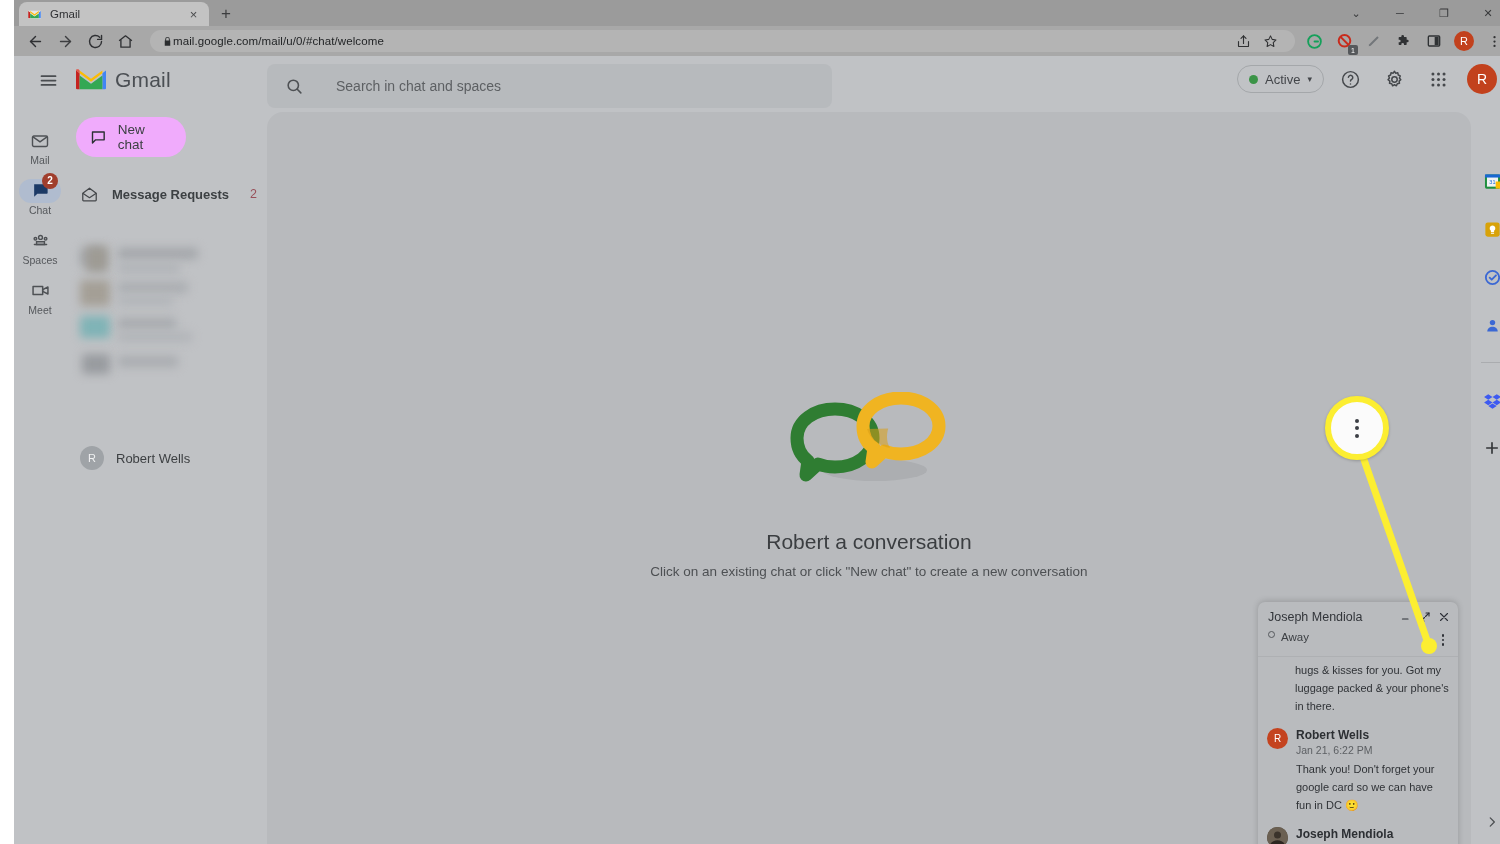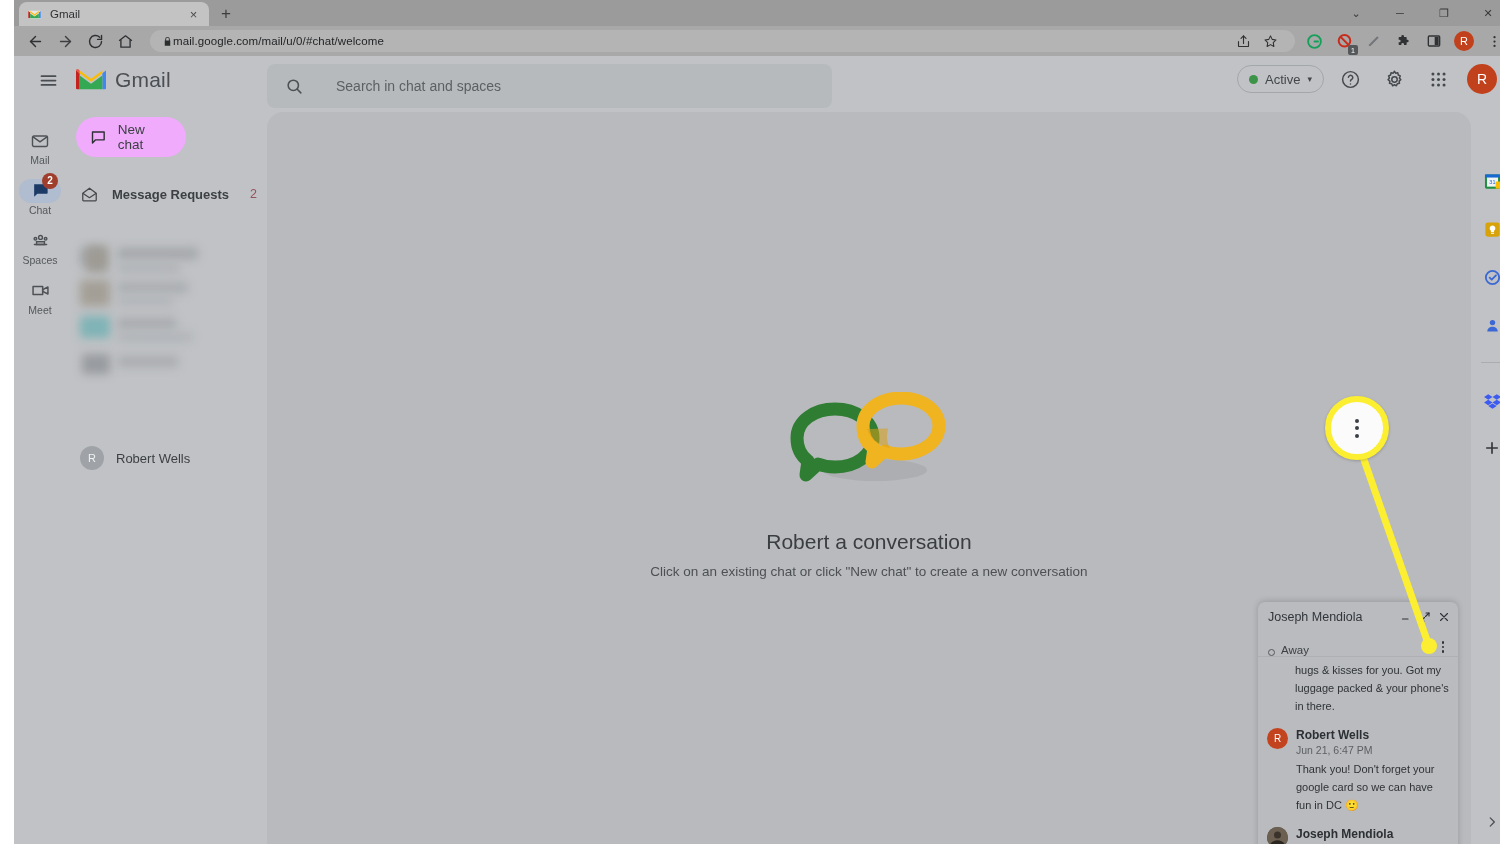--- a/index.html
+++ b/index.html
@@ -121,21 +121,21 @@
   .side-ico { width: 22px; height: 22px; display: flex; align-items: center; justify-content: center; }
   .side-div { width: 22px; height: 1px; background: #aaacaf; }
   .side-expand { position: absolute; right: 10px; bottom: 10px; width: 24px; height: 24px; display: flex; align-items: center; justify-content: center; color: #4b4e51; }
 
   
   .popup { position: absolute; left: 1244px; top: 546px; width: 200px; height: 298px; background: #b9bbbe; box-shadow: 0 -1px 6px rgba(0,0,0,.18); border-radius: 7px 7px 0 0; }
   .popup-header { position: relative; height: 29px; display: flex; align-items: center; padding: 0 7px 0 10px; }
   .popup-title { font-size: 12.5px; color: #32353a; font-weight: 400; }
   .popup-hdr-btns { margin-left: auto; display: flex; align-items: center; gap: 4px; }
   .phb { width: 15px; height: 15px; display: flex; align-items: center; justify-content: center; color: #2d3037; }
-  .popup-status { position: relative; height: 26px; display: flex; align-items: flex-end; padding: 0 7px 0 10px; border-bottom: 1px solid #aeb0b3; }
+  .popup-status { position: relative; height: 26px; display: flex; align-items: flex-start; padding: 0 7px 0 10px; border-bottom: 1px solid #aeb0b3; }
   .status-text { font-size: 11.5px; color: #3d4044; }
   .status-ring { width: 7px; height: 7px; border-radius: 50%; border: 1.3px solid #56595d; margin-right: 6px; }
   .kebab { margin-left: auto; width: 16px; height: 18px; display: flex; flex-direction: column; align-items: center; justify-content: center; gap: 2px; }
   .kebab i { width: 2.6px; height: 2.6px; border-radius: 50%; background: #2e3136; display: block; }
   .popup-body { position: relative; height: 208px; overflow: hidden; padding: 0 9px; }
   .msg-text { font-size: 11px; line-height: 18px; color: #2f3236; }
   .msg-cut { padding-top: 4px; padding-left: 28px; }
   .msg-block { display: flex; gap: 8px; margin-top: 13px; }
   .msg-av { width: 21px; height: 21px; border-radius: 50%; flex: 0 0 21px; display: flex; align-items: center; justify-content: center; font-size: 10px; color: #fff; }
   .msg-av-r { background: #c4431f; }
@@ -513,21 +513,21 @@
 
       <div class="popup-body">
         <div class="msg-cut">
           <div class="msg-text">hugs &amp; kisses for you. Got my luggage packed &amp; your phone's in there.</div>
         </div>
 
         <div class="msg-block">
           <span class="msg-av msg-av-r">R</span>
           <div style="flex:1">
             <div class="msg-name">Robert Wells</div>
-            <div class="msg-time">Jun 21, 6:47 PM</div>
+            <div class="msg-time">Jan 21, 6:22 PM</div>
           </div>
         </div>
         <div class="msg-body">
           <div class="msg-text">Thank you! Don't forget your google card so we can have fun in DC 🙂</div>
         </div>
 
         <div class="msg-block">
           <span class="msg-av msg-av-j">
             <svg width="21" height="21" viewBox="0 0 24 24">
                 <rect width="24" height="24" fill="#6b6052"></rect>

